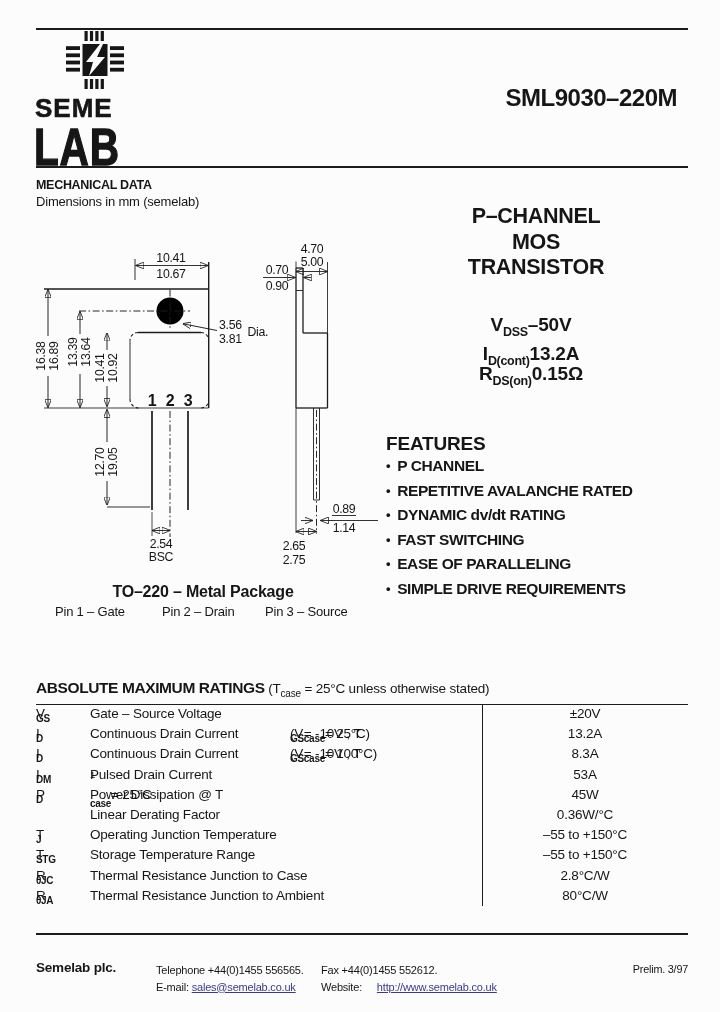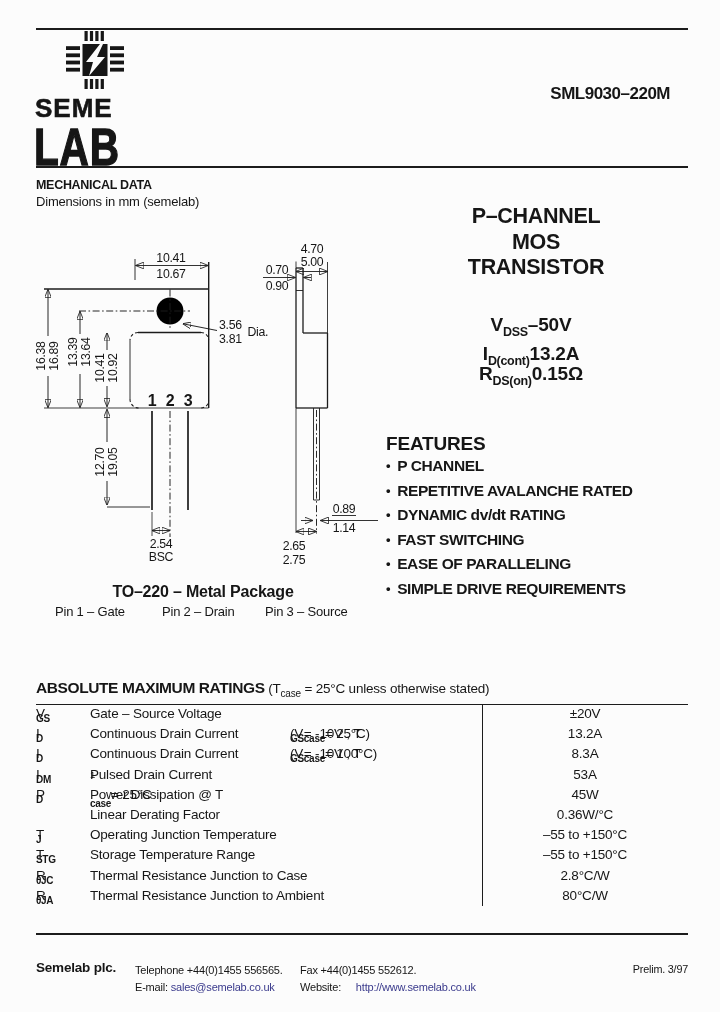--- a/index.html
+++ b/index.html
@@ -2,21 +2,21 @@
 <html><head>
 <meta charset="utf-8">
 <style>
   html,body{margin:0;padding:0;background:#e9e9e9;}
   #page{position:relative;width:720px;height:1012px;background:#fcfcfc;
         font-family:"Liberation Sans","DejaVu Sans",sans-serif;color:#161616;
         overflow:hidden;letter-spacing:-0.2px;}
   .abs{position:absolute;}
   .rule{position:absolute;background:#1c1c1c;}
   
-  #part-number{top:84px;right:50px;font-size:17px;font-weight:bold;letter-spacing:-0.5px;}
+  #part-number{top:84px;right:43px;font-size:24px;font-weight:bold;letter-spacing:-0.5px;}
   #logo-seme{left:35px;top:93px;font-size:26px;font-weight:bold;letter-spacing:1px;
              -webkit-text-stroke:0.6px #161616;}
   #logo-lab{left:34px;top:117px;font-size:52px;font-weight:bold;letter-spacing:1px;
             transform:scaleX(0.78);transform-origin:left top;-webkit-text-stroke:1.3px #161616;}
   #mech-heading{left:36px;top:178px;font-size:12.5px;font-weight:bold;letter-spacing:-0.3px;}
   #mech-subheading{left:36px;top:194px;font-size:13px;}
   
   #product-title{left:384px;top:204px;width:304px;text-align:center;font-size:21.5px;
                  font-weight:bold;line-height:25.5px;letter-spacing:-0.3px;}
   #specs{left:448px;top:314px;width:166px;}
@@ -39,23 +39,23 @@
         font-size:13.5px;white-space:nowrap;}
   .trow span{position:absolute;top:0;}
   .c-sym{left:0;}
   .c-desc{left:54px;}
   .c-cond{left:254px;}
   .c-val{left:446px;width:206px;text-align:center;}
   .trow sub{font-size:10px;letter-spacing:-0.3px;font-weight:bold;}
   .trow sup{font-size:9.5px;}
   
   #footer-company{left:36px;top:960px;font-size:13.5px;font-weight:bold;}
-  .ftext{font-size:11px;}
+  .ftext{font-size:11px;margin-left:21px;}
   #prelim{right:32px;top:963px;font-size:10.8px;}
-  .link{cursor:pointer;}
+  .link{text-decoration:underline;cursor:pointer;}
   
   svg text{font-family:"Liberation Sans","DejaVu Sans",sans-serif;font-size:12.3px;
            fill:#161616;letter-spacing:-0.3px;}
   svg text.pn{font-size:16px;font-weight:bold;}
   svg line,svg path{stroke:#1c1c1c;fill:none;}
   .dash2{stroke-dasharray:3 2.4;}
   .dashdot{stroke-dasharray:7 2.5 1.6 2.5;}
 </style>
 </head>
 <body>

